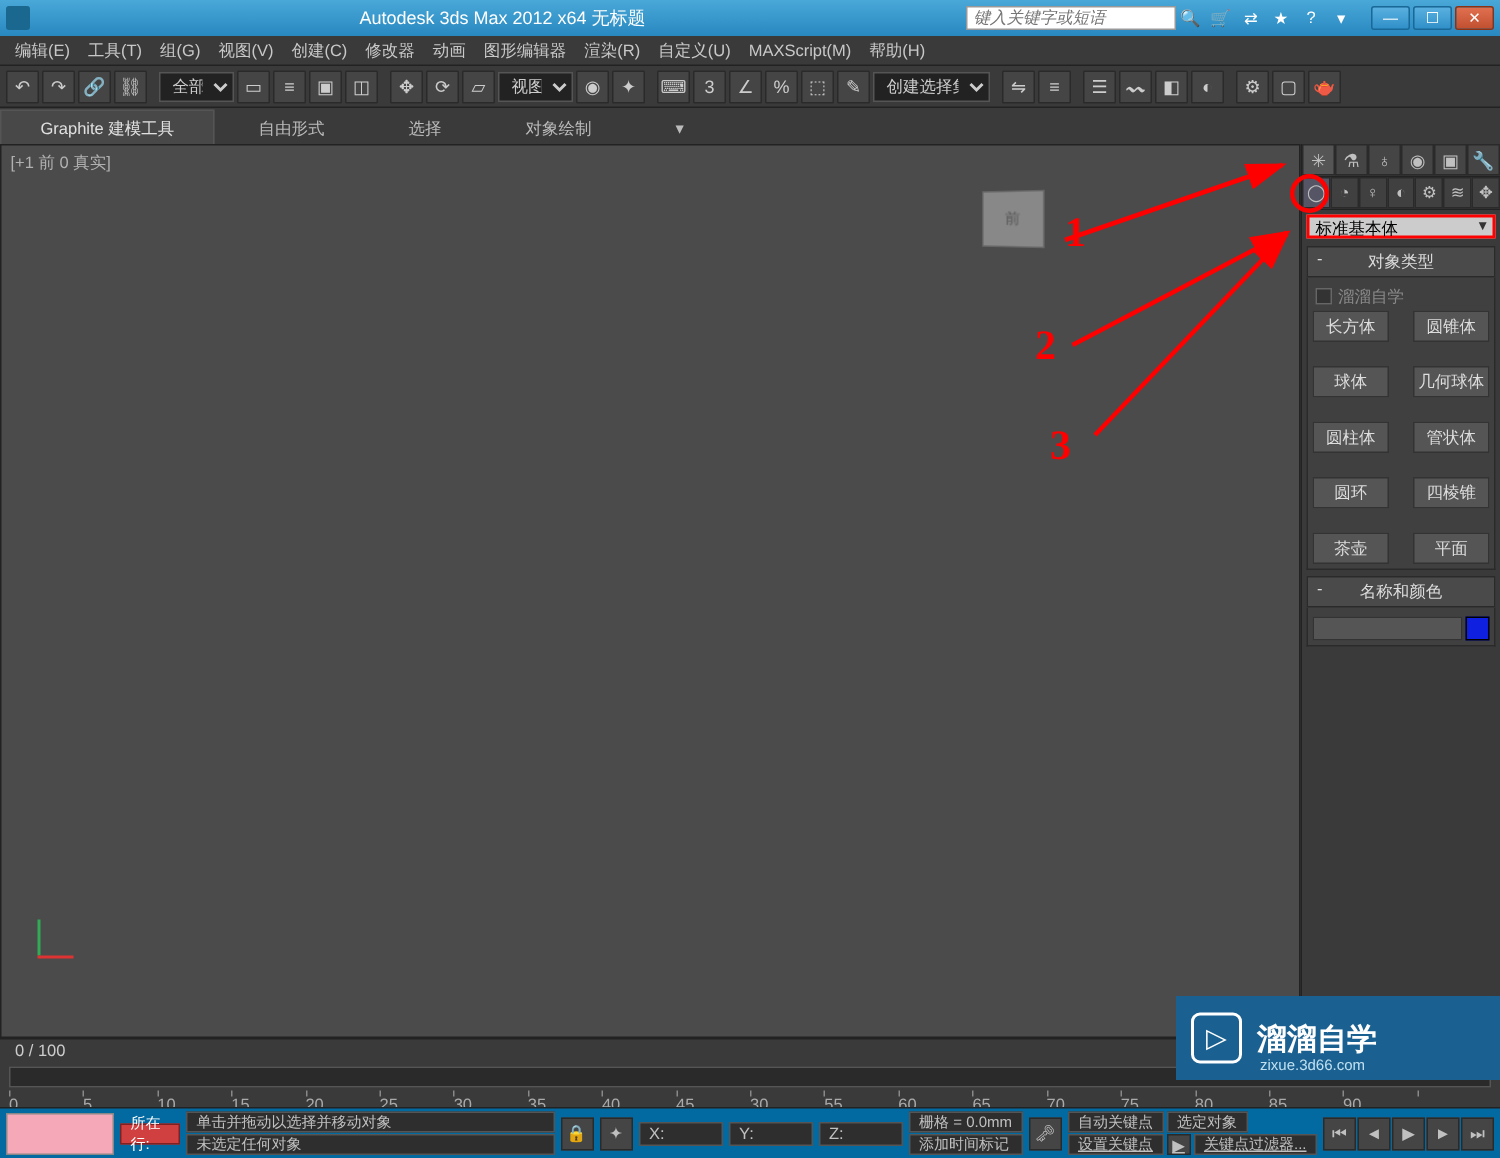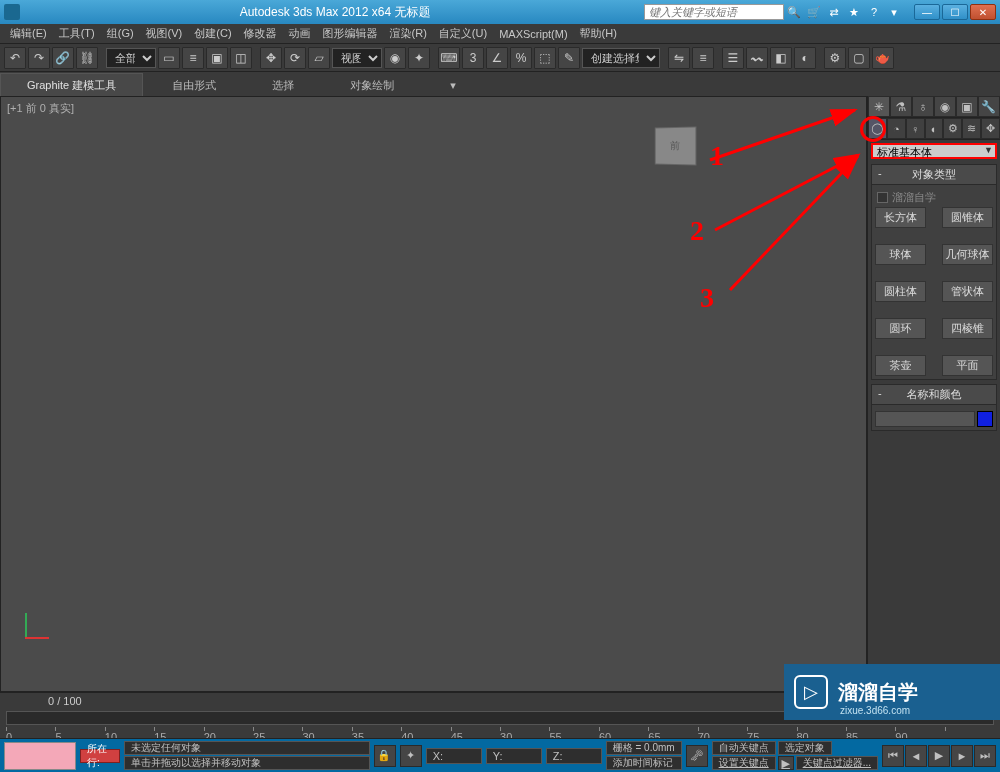--- a/index.html
+++ b/index.html
@@ -61,21 +61,21 @@
 .obj-grid { display: grid; grid-template-columns: 1fr 1fr; gap: 16px; }
 .obj-btn { background: #555; border: 1px solid #333; padding: 2px 0; text-align: center; color: #ddd; font-size: 11px; }
 .name-row { display: flex; gap: 2px; margin-top: 3px; }
 .name-input { flex: 1; height: 16px; background: #555; border: 1px solid #333; }
 .color-sw { width: 16px; height: 16px; background: #1020e0; border: 1px solid #000; }
 .annot-circle { position: absolute; width: 26px; height: 26px; border: 3px solid #f00; border-radius: 50%; top: 116px; right: 114px; }
 .annot-text { position: absolute; color: #f00; font-size: 28px; font-weight: bold; font-family: "Comic Sans MS", cursive; }
 
 
 .timeline { position: absolute; bottom: 34px; left: 0; right: 0; height: 46px; background: #3a3a3a; border-top: 1px solid #222; }
-.tl-range { padding: 2px 10px; color: #ccc; display: flex; align-items: flex-start; gap: 6px; margin-left: 38px; }
+.tl-range { padding: 2px 10px; color: #ccc; display: flex; align-items: flex-start; gap: 6px; }
 .tl-track { height: 14px; background: #2a2a2a; margin: 2px 6px; position: relative; border: 1px solid #555; }
 .tl-ruler { height: 16px; background: #3a3a3a; position: relative; margin: 0 6px; display: flex; justify-content: space-between; color: #aaa; font-size: 10px; padding-top: 4px; }
 .tl-ruler span { flex: 1; text-align: left; position: relative; }
 .tl-ruler span::before { content: ""; position: absolute; top: -4px; left: 0; width: 1px; height: 4px; background: #888; }
 
 .statusbar { position: absolute; bottom: 0; left: 0; right: 0; height: 34px; background: #0369a1; border-top: 1px solid #222; display: flex; align-items: center; padding: 0 4px; gap: 4px; }
 .sb-box { background: #2e2e2e; border: 1px solid #555; padding: 2px 6px; height: 16px; display: flex; align-items: center; color: #c0c0c0; }
 .sb-btn { width: 22px; height: 22px; background: #454545; border: 1px solid #2a2a2a; display: flex; align-items: center; justify-content: center; }
 .sb-col { display: flex; flex-direction: column; gap: 1px; }
 .sb-col .sb-box { height: 14px; font-size: 10px; }
@@ -287,22 +287,22 @@
       <span></span>
   </div>
 </div>
 
 <div class="statusbar">
   <div class="sb-pink"></div>
   <div class="sb-col" style="width:40px;">
     <div class="sb-box" style="background:#d04040;color:#fff;border-color:#802020;">所在行:</div>
   </div>
   <div class="sb-col" style="flex:1;">
+    <div class="sb-box">单击并拖动以选择并移动对象</div>
     <div class="sb-box">未选定任何对象</div>
-    <div class="sb-box">单击并拖动以选择并移动对象</div>
   </div>
   <div class="sb-btn">🔒</div>
   <div class="sb-btn">✦</div>
   <div class="sb-box" style="width:56px;">
       <span>X:</span>
     </div>
   <div class="sb-box" style="width:56px;">
       <span>Y:</span>
     </div>
   <div class="sb-box" style="width:56px;">

